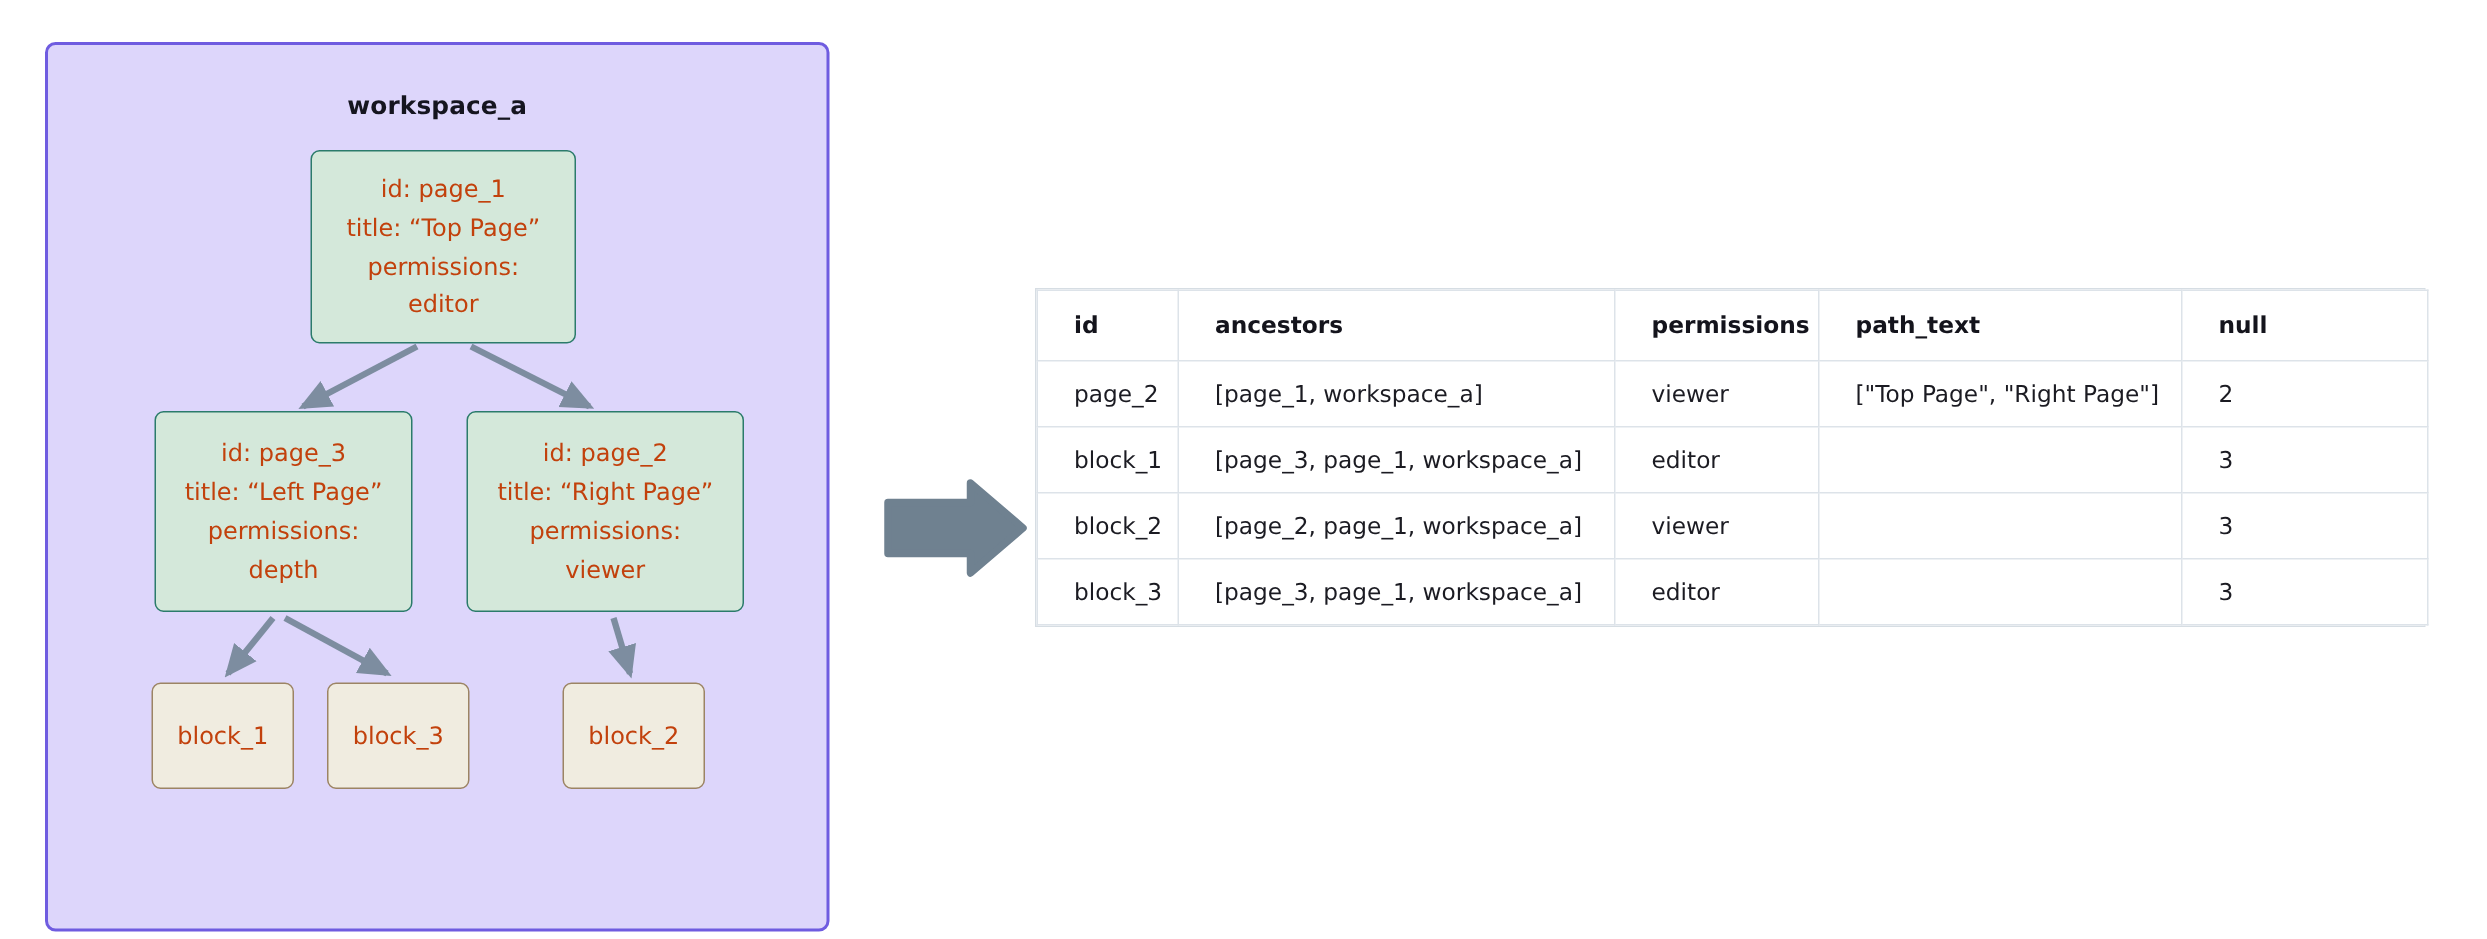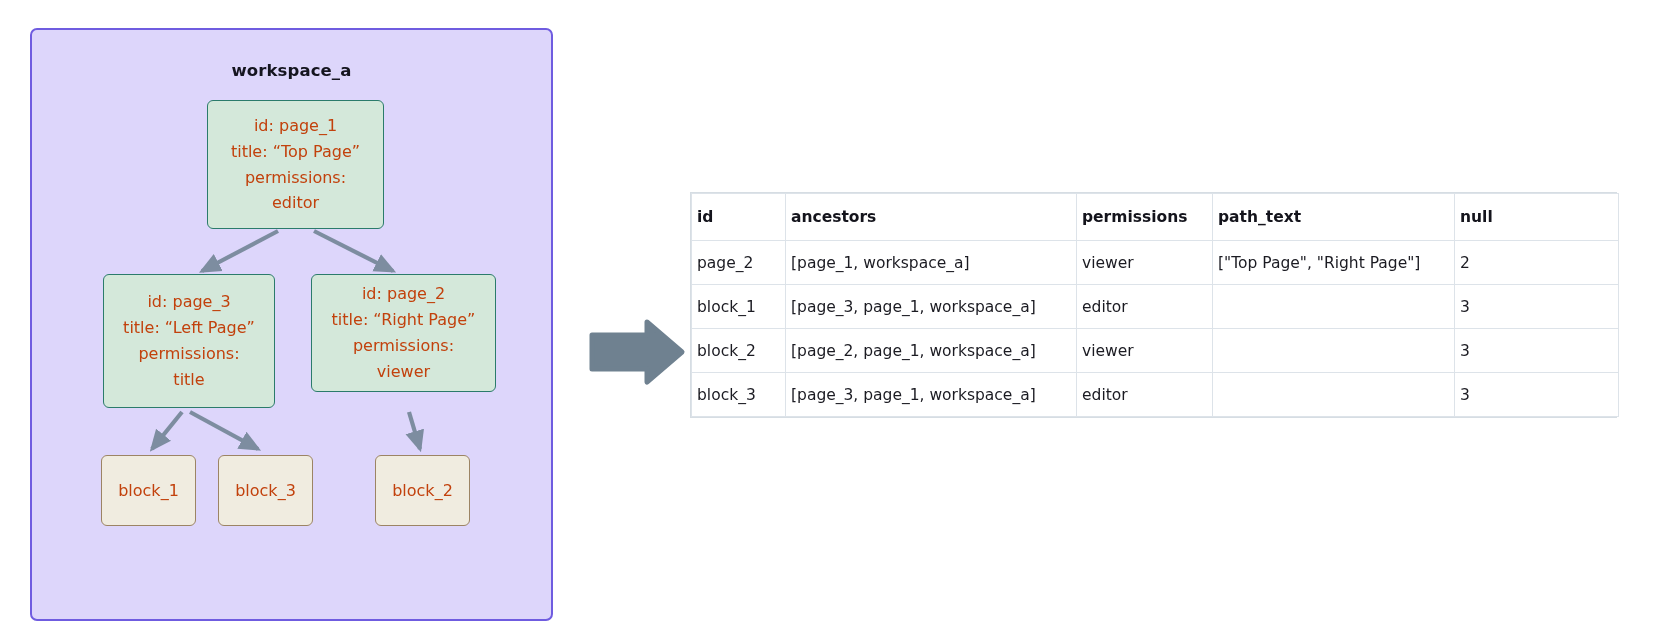--- a/index.html
+++ b/index.html
@@ -54,21 +54,21 @@
   }
   .node.page .ln{display:block;white-space:nowrap;}
   .node.block{
     background:#f0ece0;
     border:1.8px solid #9c8464;
     font-size:16px;
   }
 
   #node-page_1{left:207px;top:88px;width:177px;height:129px;}
   #node-page_3{left:103px;top:262px;width:172px;height:134px;}
-  #node-page_2{left:311px;top:262px;width:185px;height:118px;align-items:center;}
+  #node-page_2{left:311px;top:262px;width:185px;height:134px;align-items:center;}
   #node-block_1{left:101px;top:443px;width:95px;height:71px;}
   #node-block_3{left:218px;top:443px;width:95px;height:71px;}
   #node-block_2{left:375px;top:443px;width:95px;height:71px;}
 
   
   #edges{position:absolute;left:0;top:0;width:1658px;height:626px;pointer-events:none;}
 
   
   #big-arrow{position:absolute;left:585px;top:300px;width:105px;height:80px;}
 
@@ -82,21 +82,21 @@
     box-sizing:border-box;
   }
   table.grid{
     border-collapse:collapse;
     width:100%;
     table-layout:fixed;
     background:#ffffff;
   }
   table.grid th, table.grid td{
     border:1px solid #dde3e9;
-    padding:0 5px;
+    padding:0 24px;
     text-align:left;
     font-size:15.5px;
     color:#1b1b22;
     height:43px;
     vertical-align:middle;
     white-space:nowrap;
     overflow:hidden;
   }
   table.grid th{
     font-weight:bold;
@@ -138,21 +138,21 @@
     <span class="ln">id: page_1</span>
     <span class="ln">title: “Top Page”</span>
     <span class="ln">permissions:</span>
     <span class="ln">editor</span>
   </div>
 
   <div class="node page" id="node-page_3">
     <span class="ln">id: page_3</span>
     <span class="ln">title: “Left Page”</span>
     <span class="ln">permissions:</span>
-    <span class="ln">title</span>
+    <span class="ln">depth</span>
   </div>
 
   <div class="node page" id="node-page_2">
     <span class="ln">id: page_2</span>
     <span class="ln">title: “Right Page”</span>
     <span class="ln">permissions:</span>
     <span class="ln">viewer</span>
   </div>
 
   <div class="node block" id="node-block_1">

